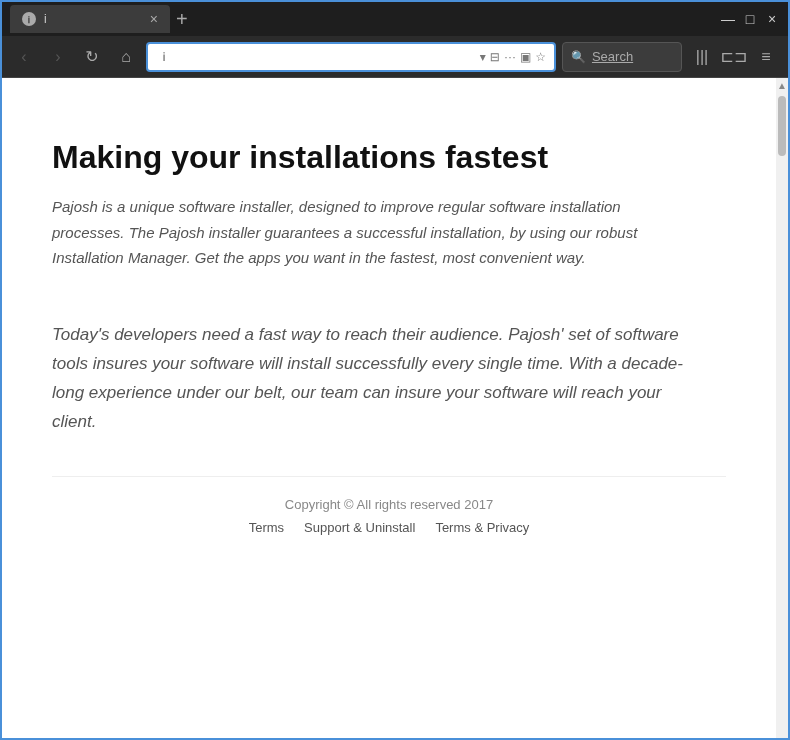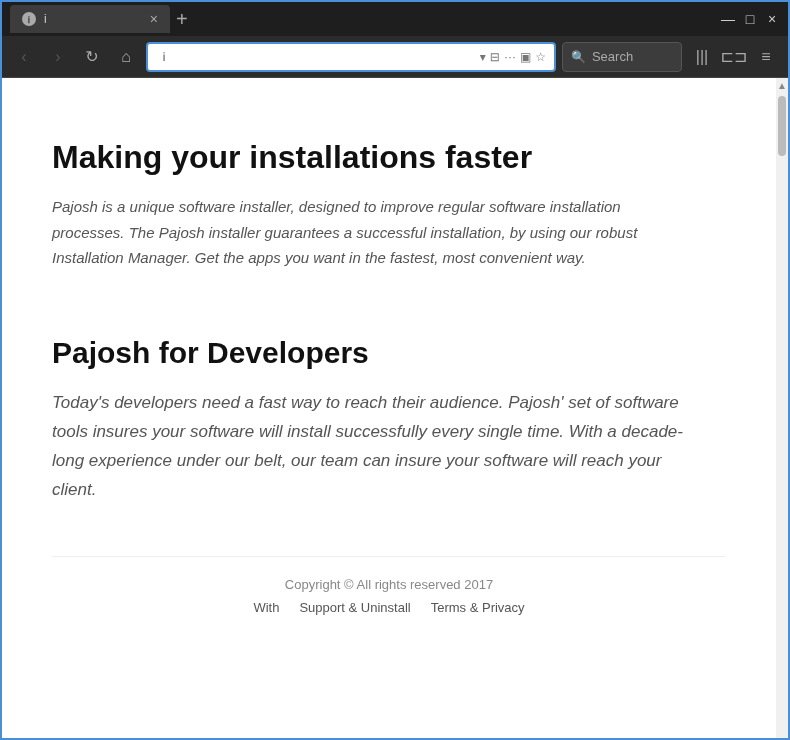--- a/index.html
+++ b/index.html
@@ -155,20 +155,21 @@
       gap: 6px;
       min-width: 120px;
     }
     .search-icon-small {
       color: #aaa;
       font-size: 12px;
     }
     .search-text {
       color: #aaa;
       font-size: 13px;
+      text-decoration: underline;
     }
     .nav-extras {
       display: flex;
       gap: 4px;
       align-items: center;
     }
 
     
     .page-content {
       flex: 1;
@@ -210,21 +211,21 @@
       color: #111;
       margin-bottom: 18px;
       line-height: 1.2;
     }
     .main-para {
       font-size: 15px;
       color: #555;
       font-style: italic;
       line-height: 1.7;
       max-width: 640px;
-      margin-bottom: 64px;
+      margin-bottom: 50px;
     }
     .section-heading {
       font-size: 30px;
       font-weight: 900;
       color: #111;
       margin-bottom: 18px;
       line-height: 1.2;
     }
     .section-para {
       font-size: 17px;
@@ -338,33 +339,32 @@
     </div>
   </div>
 
   <div class="page-content">
     <div class="page-inner">
 
 
       <div class="content-wrapper">
 
         <div>
-          <h1 class="main-heading">Making your installations faster</h1>
+          <h1 class="main-heading">Making your installations fastest</h1>
           <p class="main-para">Pajosh is a unique software installer, designed to improve regular software installation processes. The Pajosh installer guarantees a successful installation, by using our robust Installation Manager. Get the apps you want in the fastest, most convenient way.</p>
         </div>
 
         <div>
-          <h2 class="section-heading">Pajosh for Developers</h2>
           <p class="section-para">Today's developers need a fast way to reach their audience. Pajosh' set of software tools insures your software will install successfully every single time. With a decade-long experience under our belt, our team can insure your software will reach your client.</p>
         </div>
 
-        <div class="page-footer" style="margin-top: 52px;">
+        <div class="page-footer" style="margin-top: 40px;">
           <p class="footer-copyright">Copyright © All rights reserved 2017</p>
           <div class="footer-links">
-            <a class="footer-link">With</a>
+            <a class="footer-link">Terms</a>
             <a class="footer-link">Support &amp; Uninstall</a>
             <a class="footer-link">Terms &amp; Privacy</a>
           </div>
         </div>
 
       </div>
     </div>
 
     <div class="scrollbar">
       <div class="scrollbar-arrow">▲</div>

